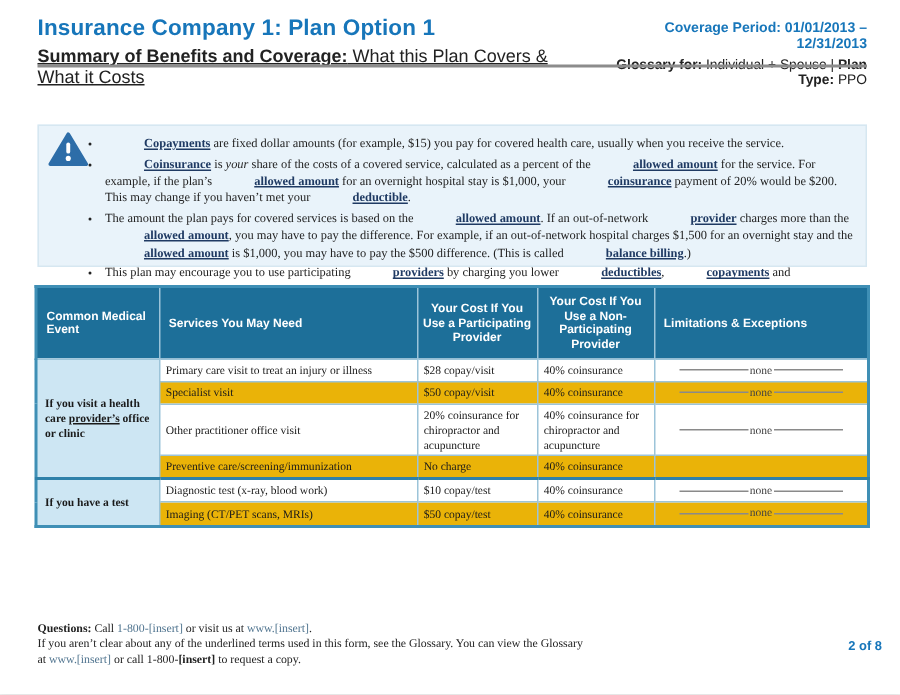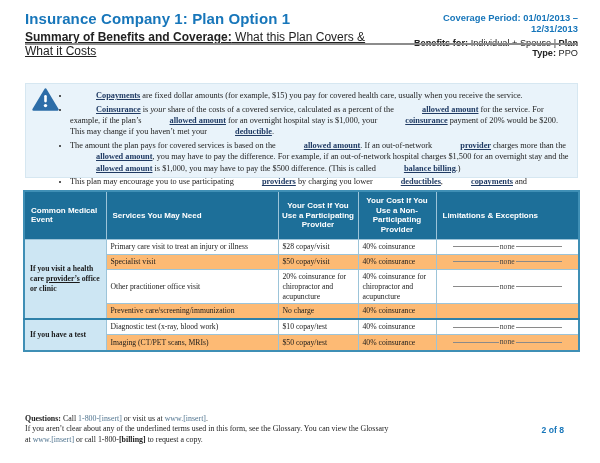--- a/index.html
+++ b/index.html
@@ -30,44 +30,44 @@
   
   .bt{position:absolute;left:23px;top:190px;width:555px;border-collapse:collapse;table-layout:fixed;
       font-family:"Liberation Serif",serif;font-size:7.7px;line-height:1.28;color:#1a1a1a;
       border:2px solid #3f8fb5;}
   .bt th,.bt td{border:1px solid #9cc4d9;padding:2px 4px;vertical-align:middle;box-sizing:border-box;}
   .bt thead th{
     background:#1d6f99;color:#ffffff;font-family:"Liberation Sans",sans-serif;
     font-size:8px;font-weight:bold;height:48px;text-align:left;padding:3px 6px;line-height:1.18;
   }
   .bt thead th.c{text-align:center;padding:3px 3px;}
-  tr.alt td{background:#fdba74;}
+  tr.alt td{background:#eab308;}
   .bt tr td.event{background:#cde6f3;font-weight:bold;padding:3px 5px;}
   tr.group-start td{border-top:2px solid #2f81a9;}
   td.service{padding-left:4px;}
   td.limitations{text-align:center;white-space:nowrap;}
   .dash{display:inline-block;width:46px;height:1px;background:#8a8a8a;vertical-align:middle;margin:0 1px;}
   .lim-text{color:#444;vertical-align:middle;}
   
   .footer{position:absolute;left:25px;top:414px;width:470px;font-size:7.9px;line-height:1.32;color:#222;}
-  .page-number{position:absolute;right:36px;top:425px;font-family:"Liberation Sans",sans-serif;font-size:8.6px;font-weight:bold;color:#1776ba;}
+  .page-number{position:absolute;right:12px;top:425px;font-family:"Liberation Sans",sans-serif;font-size:8.6px;font-weight:bold;color:#1776ba;}
 </style>
 </head>
 <body>
 
 <div class="page">
 
   <div class="doc-header">
     <div>
       <div class="title">Insurance Company 1: Plan Option 1</div>
       <div class="subtitle"><span class="b">Summary of Benefits and Coverage:</span><span> What this Plan Covers &amp; What it Costs</span></div>
     </div>
     <div class="hdr-right">
       <div class="coverage-period">Coverage Period: 01/01/2013 – 12/31/2013</div>
-      <div class="coverage-for"><span class="b">Benefits for:</span><span> Individual + Spouse </span><span>| </span><span class="b">Plan Type:</span><span> PPO</span></div>
+      <div class="coverage-for"><span class="b">Glossary for:</span><span> Individual + Spouse </span><span>| </span><span class="b">Plan Type:</span><span> PPO</span></div>
     </div>
   </div>
   <div class="hdr-rule"></div>
 
   <div class="info-box">
     <span class="warn-icon">
       <svg width="27" height="23" viewBox="0 0 27 23">
         <path d="M13.5 1.5 L25.5 21.5 L1.5 21.5 Z" fill="#2d6da8" stroke="#2d6da8" stroke-width="2.4" stroke-linejoin="round"></path>
         <rect x="12.2" y="7" width="2.6" height="7.4" rx="1.3" fill="#ffffff"></rect>
         <circle cx="13.5" cy="17.6" r="1.7" fill="#ffffff"></circle>
@@ -136,17 +136,17 @@
           <td class="">$50 copay/test</td>
           <td class="">40% coinsurance</td>
           <td class="limitations"><span class="dash"></span><span class="lim-text">none</span><span class="dash"></span></td>
         </tr>
       </tbody>
   </table>
 
   <div class="footer">
     <div><span class="b">Questions: </span><span>Call </span><span class="lnk">1-800-[insert]</span><span> or visit us at </span><span class="lnk">www.[insert]</span><span>.</span></div>
     <div><span>If you aren’t clear about any of the underlined terms used in this form, see the Glossary.  You can view the Glossary</span></div>
-    <div><span>at </span><span class="lnk">www.[insert]</span><span> or call 1-800-</span><span class="b">[billing]</span><span> to request a copy.</span></div>
+    <div><span>at </span><span class="lnk">www.[insert]</span><span> or call 1-800-</span><span class="b">[insert]</span><span> to request a copy.</span></div>
   </div>
   <div class="page-number">2 of 8</div>
 
 </div>
 
 </body></html>

